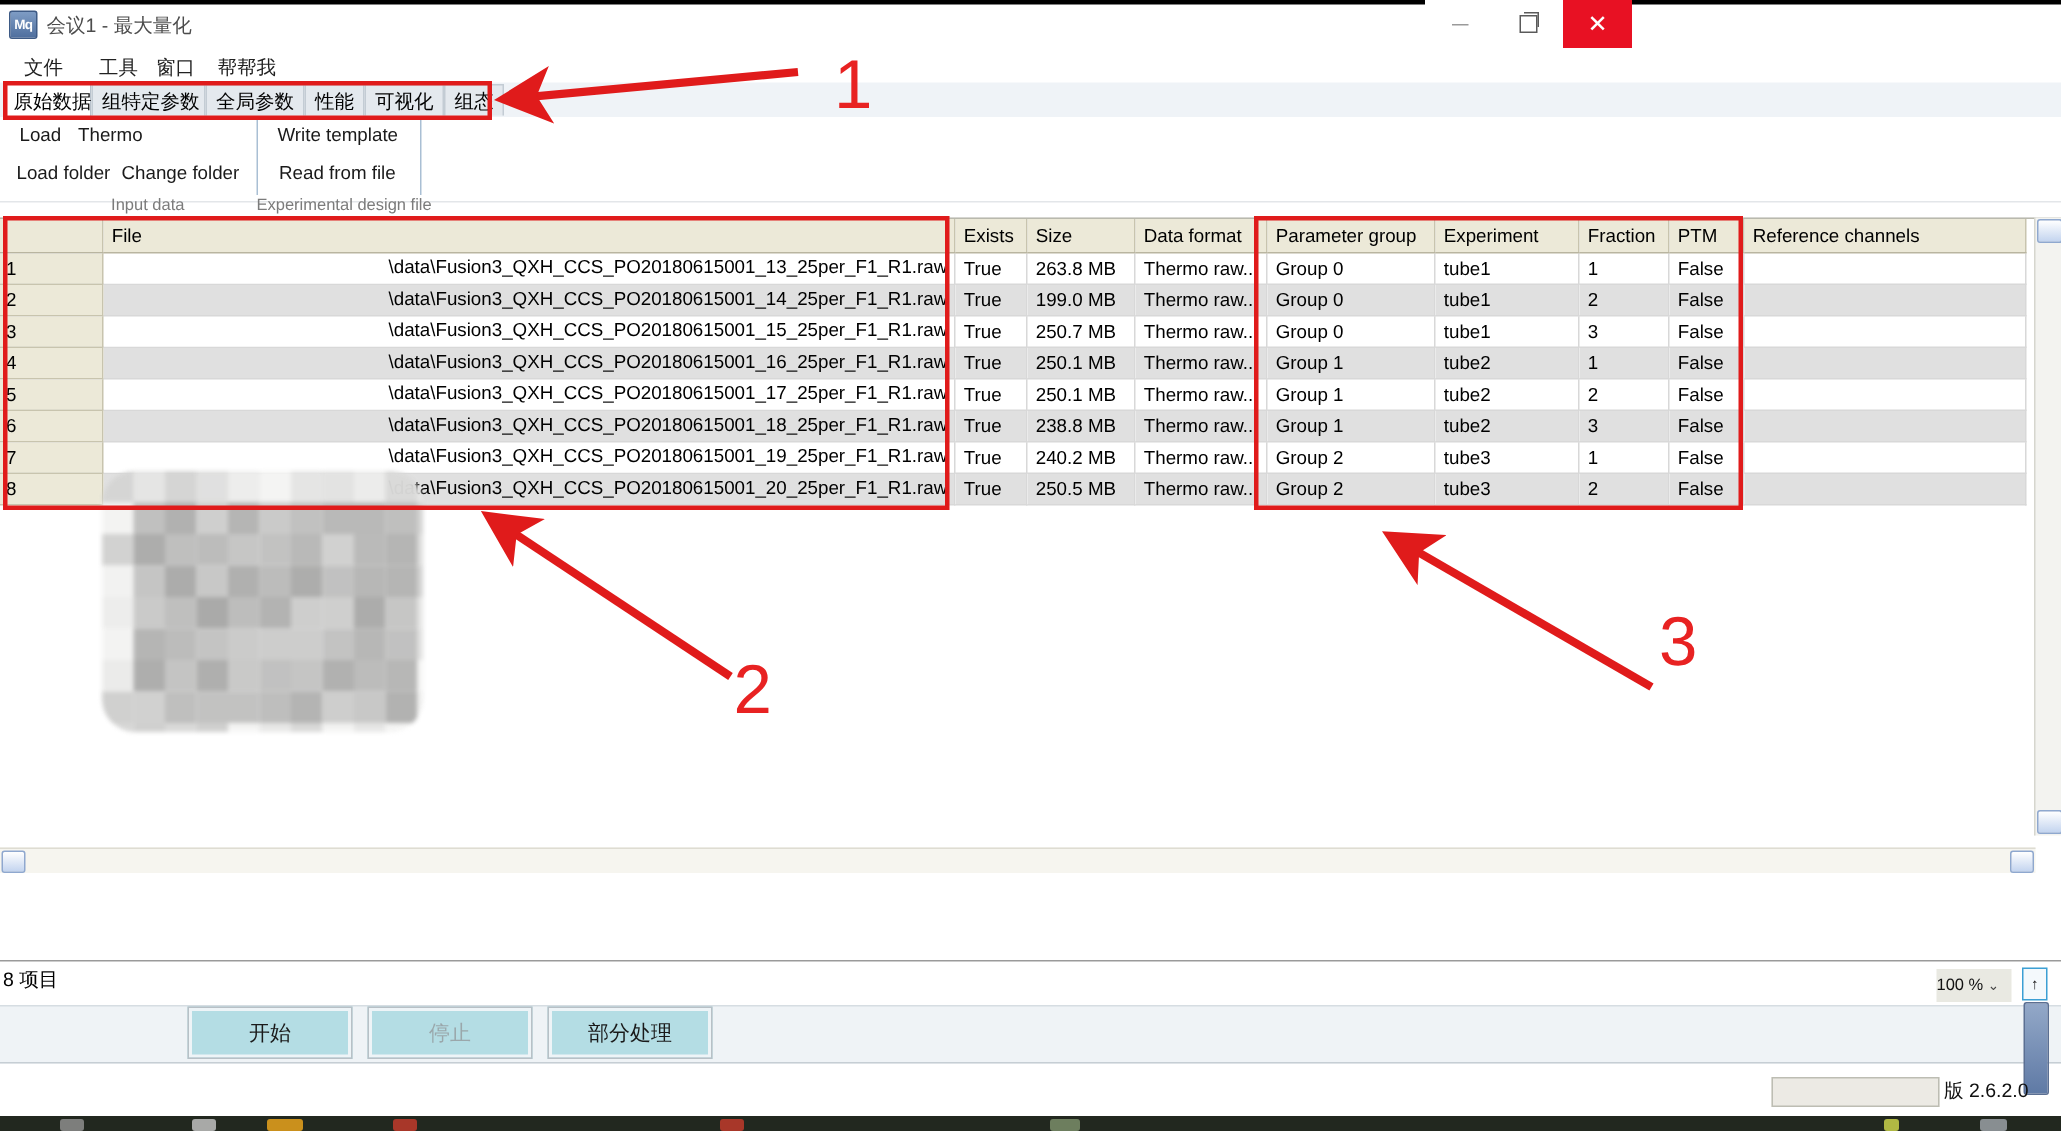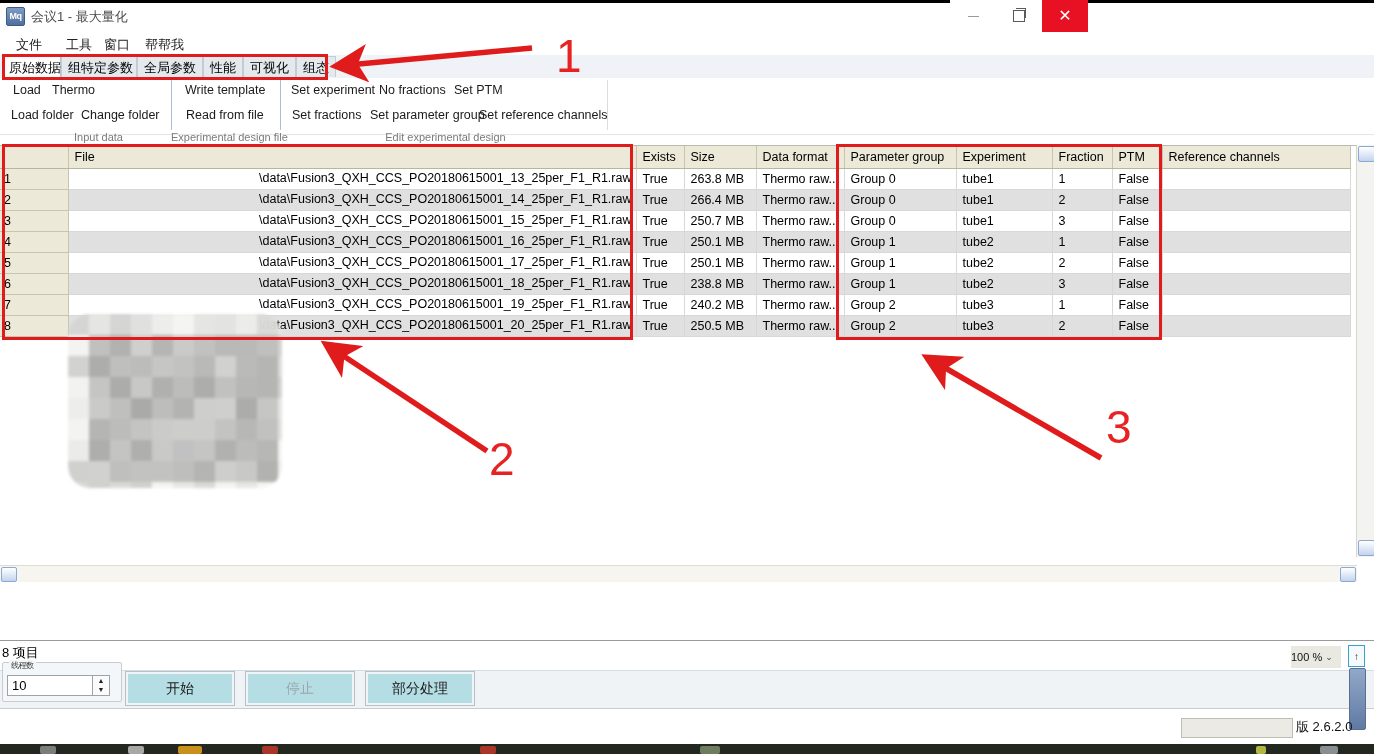--- a/index.html
+++ b/index.html
@@ -395,30 +395,20 @@
       <div class="sep"></div>
     </div>
 
     <div class="rb-group" style="left:173px;width:108px">
       <div class="rb-btn" style="left:9px;top:4px">Write template</div>
       <div class="rb-btn" style="left:10px;top:29px">Read from file</div>
       <div class="rb-caption" style="left:-2px;width:112px">Experimental design file</div>
       <div class="sep"></div>
     </div>
 
-    <div class="rb-group" style="left:283px;width:325px">
-      <div class="rb-btn" style="left:5px;top:4px">Set experiment</div>
-      <div class="rb-btn" style="left:93px;top:4px">No fractions</div>
-      <div class="rb-btn" style="left:168px;top:4px">Set PTM</div>
-      <div class="rb-btn" style="left:6px;top:29px">Set fractions</div>
-      <div class="rb-btn" style="left:84px;top:29px">Set parameter group</div>
-      <div class="rb-btn" style="left:193px;top:29px">Set reference channels</div>
-      <div class="rb-caption" style="left:0;width:325px">Edit experimental design</div>
-      <div class="sep" style="background:#d8dde2"></div>
-    </div>
   </div>
 
   <div class="tablewrap">
     <table class="grid">
       <colgroup>
         <col style="width:68px">
           <col style="width:568px">
           <col style="width:48px">
         <col style="width:72px">
           <col style="width:88px">
@@ -456,21 +446,21 @@
           <td>1</td>
           <td>False</td>
           <td></td>
         </tr>
         <tr class="alt">
           <td class="rownum">2</td>
           <td class="filecell">
               <span class="filetext">\data\Fusion3_QXH_CCS_PO20180615001_14_25per_F1_R1.raw</span>
             </td>
           <td>True</td>
-          <td>266.4 MB</td>
+          <td>199.0 MB</td>
           <td>Thermo raw...</td>
           <td>Group 0</td>
           <td>tube1</td>
           <td>2</td>
           <td>False</td>
           <td></td>
         </tr>
         <tr>
           <td class="rownum">3</td>
           <td class="filecell">
@@ -669,28 +659,20 @@
     <div class="hthumb"></div>
     <div class="hthumb right"></div>
   </div>
 
   <div class="lower">
     <div class="status-line"></div>
     <div class="itemcount">8 项目</div>
 
     <div class="ctrlbar"></div>
 
-    <div class="spinbox-group">
-      <span class="spin-label">线程数</span>
-      <input class="spin-input" value="10" style="">
-      <div class="spin-arrows">
-        <div>▲</div>
-        <div>▼</div>
-      </div>
-    </div>
 
     <div class="bigbtn" style="left:125px;width:110px">开始</div>
     <div class="bigbtn disabled" style="left:245px;width:110px">停止</div>
     <div class="bigbtn" style="left:365px;width:110px">部分处理</div>
   </div>
 
   <div class="zoombox">
     <span>100 %</span>
     <span class="zoom-chev">⌄</span>
   </div>

